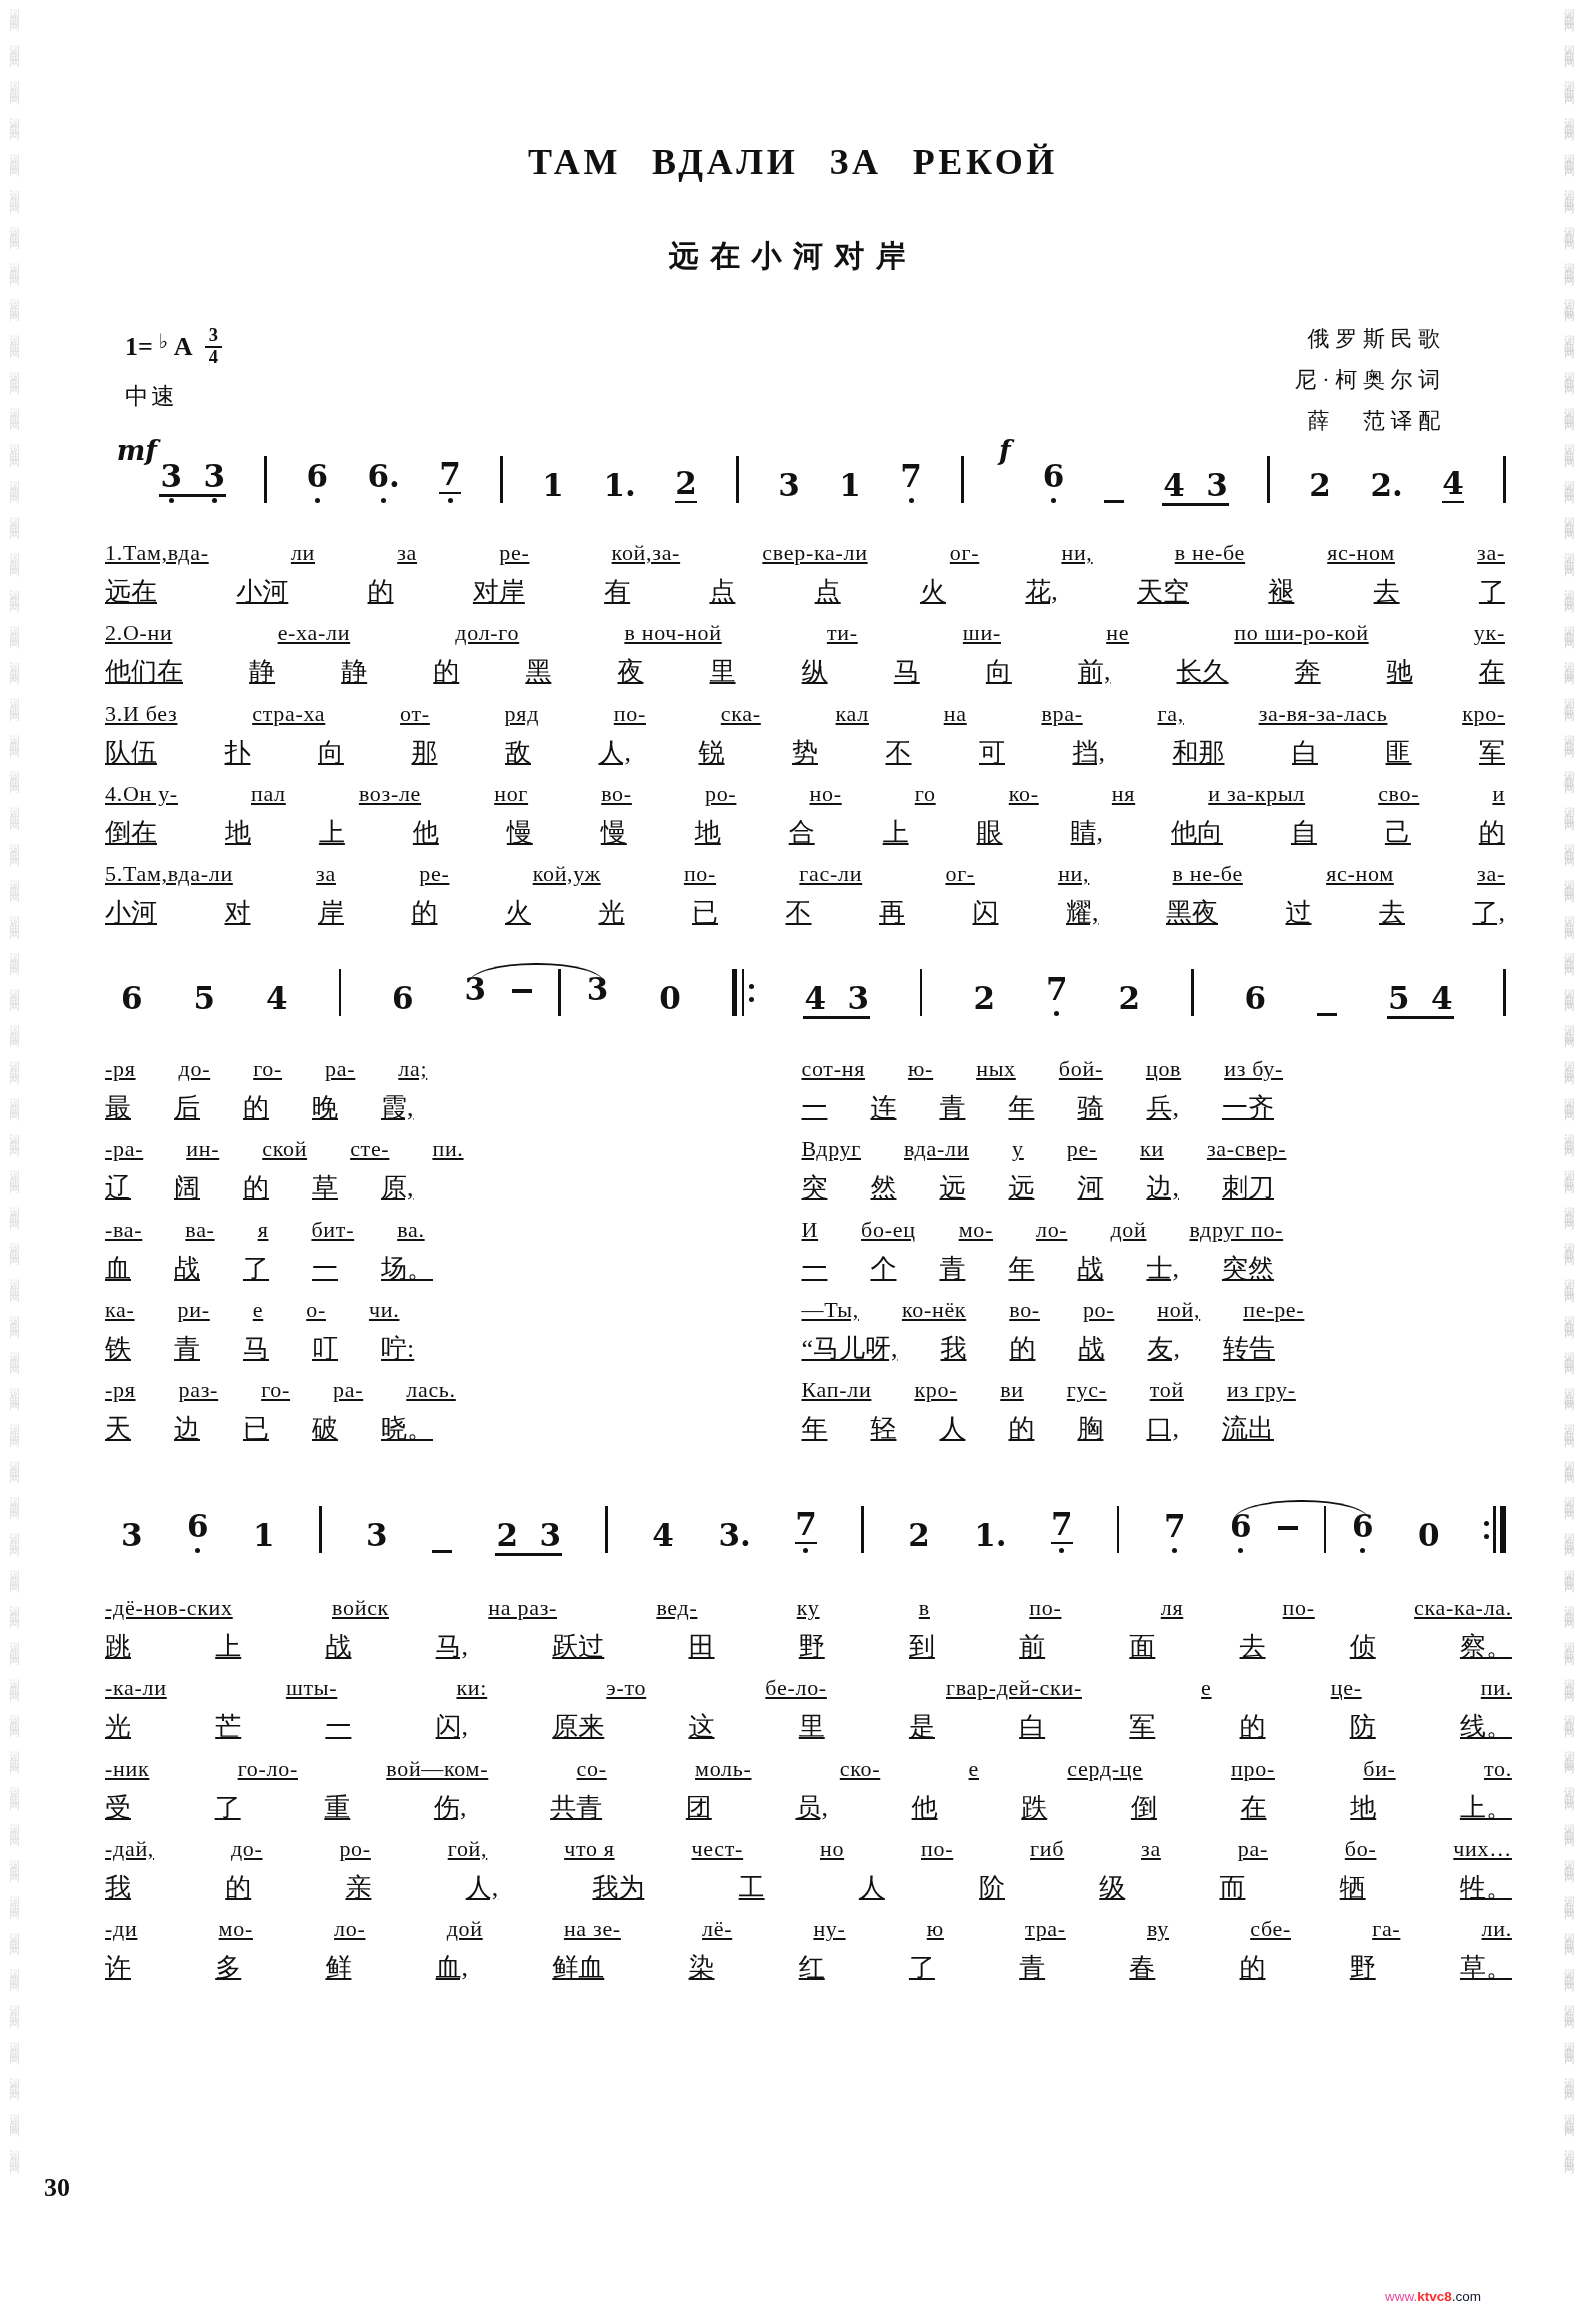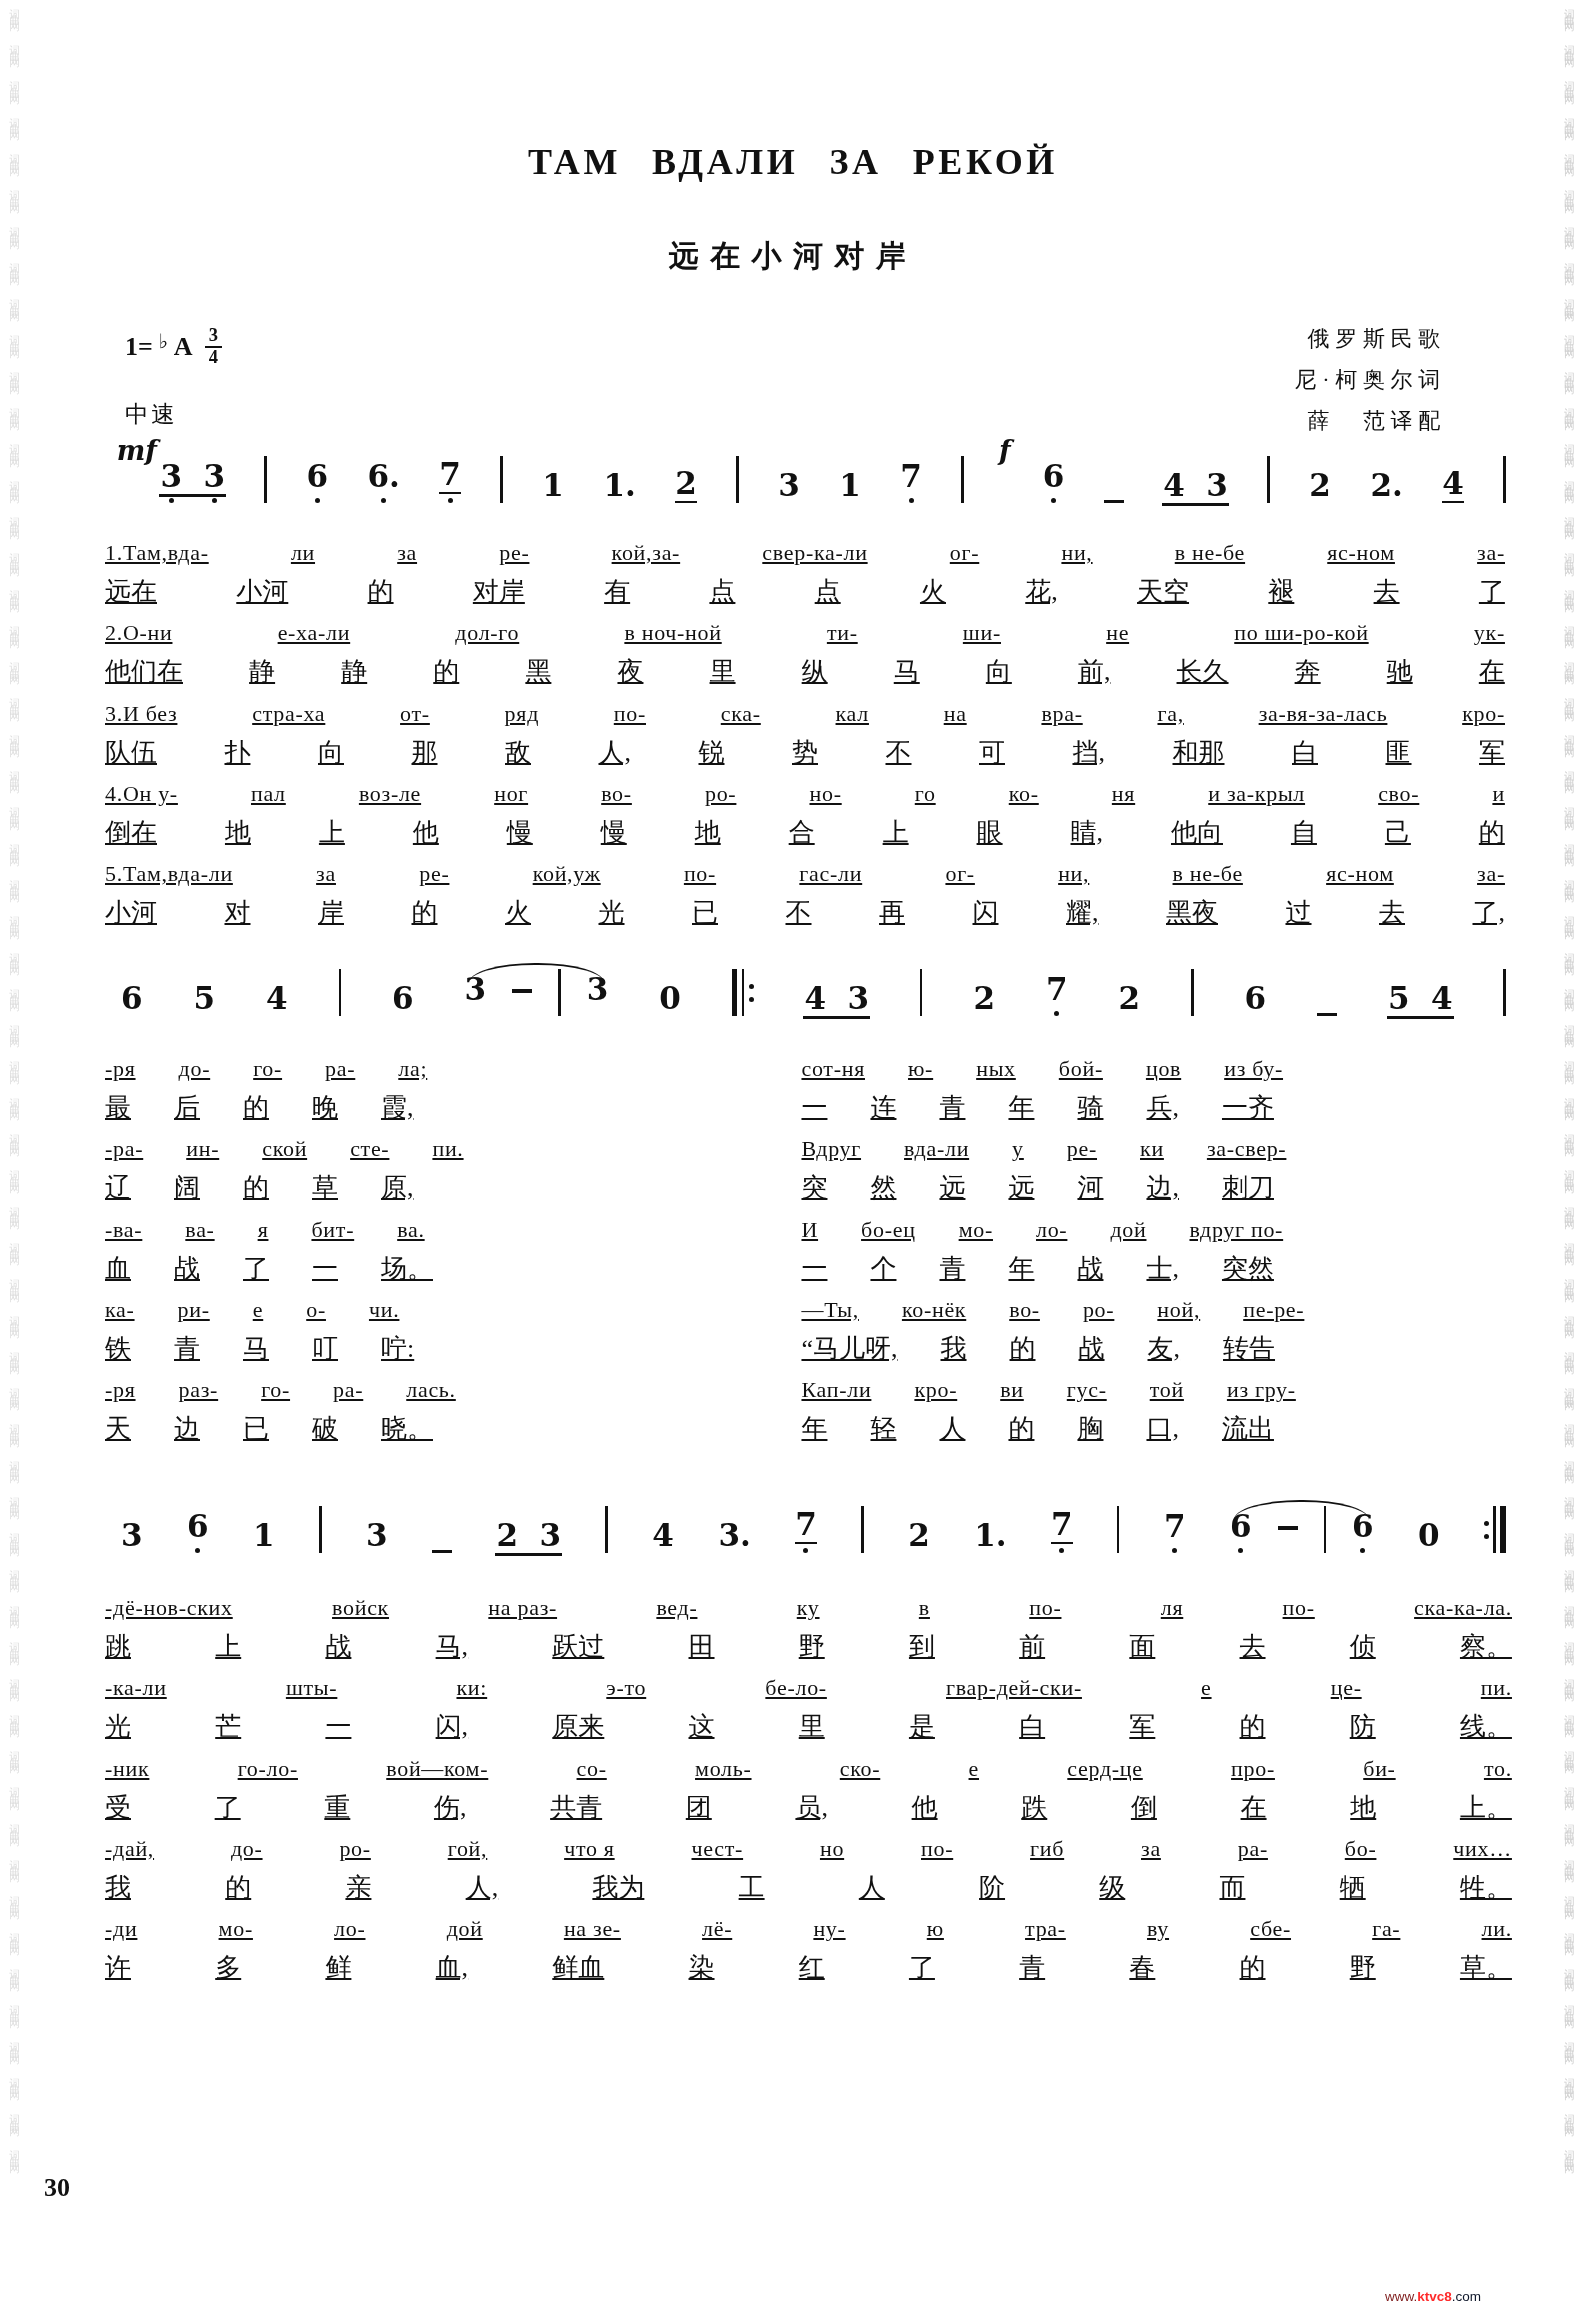--- a/index.html
+++ b/index.html
@@ -19,21 +19,21 @@
   .subtitle{position:absolute;top:236px;left:0;width:100%;text-align:center;
             font-size:30px;font-weight:600;letter-spacing:11.4px;}
   .credits{position:absolute;top:318px;right:140px;text-align:right;
            font-size:22px;line-height:41px;letter-spacing:5.7px;}
   .keyblock{position:absolute;top:326px;left:125px;}
   .keyline{font-size:26px;font-weight:700;display:flex;align-items:center;gap:5.7px;}
   .keyline .flat{font-size:20px;vertical-align:super;position:relative;top:-5.7px;}
   .frac{display:inline-flex;flex-direction:column;align-items:center;
         font-size:18.5px;font-weight:700;line-height:1.05;margin-left:7.1px;}
   .frac .n{border-bottom:2.1px solid #111;padding:0 3.6px 0.7px;}
-  .tempo{font-size:23.5px;margin-top:30px;letter-spacing:2.8px;}
+  .tempo{font-size:23.5px;margin-top:12px;letter-spacing:2.8px;}
 
   
   .melody{position:absolute;display:flex;justify-content:space-between;
           align-items:flex-end;}
   #m1{left:121px;top:459px;width:1385px;}
   #m2{left:121px;top:974px;width:1385px;}
   #m3{left:121px;top:1509px;width:1385px;}
   .note{display:flex;flex-direction:column;align-items:center;}
   .note .num{font-family:"DejaVu Serif",serif;font-weight:700;font-size:31px;
              line-height:31px;height:33px;}
@@ -69,21 +69,21 @@
   .half.l{width:42.5%;}
   .half.r{width:50.5%;margin-left:auto;}
 
   
   .footnote{position:absolute;left:91px;top:2046px;width:1412px;
             font-size:23.5px;line-height:41px;text-align:justify;text-indent:2em;
             letter-spacing:1.1px;}
   .pageno{position:absolute;left:44px;top:2173px;font-size:26px;font-weight:700;}
   .wm{position:absolute;right:105px;top:2289px;font-size:13.5px;
       font-family:"Liberation Sans","DejaVu Sans",sans-serif;}
-  .wm .p1{color:#7f1d1d;} .wm .p2{color:#ff2b2b;font-weight:700;} .wm .p3{color:#0f172a;}
+  .wm .p1{color:#ec4899;} .wm .p2{color:#ff2b2b;font-weight:700;} .wm .p3{color:#0f172a;}
 </style>
 </head>
 <body>
 
 <div class="sheet">
   <div class="edge-wm left" id="wm-left">词曲网　词曲网　词曲网　词曲网　词曲网　词曲网　词曲网　词曲网　词曲网　词曲网　词曲网　词曲网　词曲网　词曲网　词曲网　词曲网　词曲网　词曲网　词曲网　词曲网　词曲网　词曲网　词曲网　词曲网　词曲网　词曲网　词曲网　词曲网　词曲网　词曲网　词曲网　词曲网　词曲网　词曲网　词曲网　词曲网　词曲网　词曲网　词曲网　词曲网　词曲网　词曲网　词曲网　词曲网　词曲网　词曲网　词曲网　词曲网　词曲网　词曲网　词曲网　词曲网　词曲网　词曲网　词曲网　词曲网　词曲网　词曲网　词曲网　词曲网　</div>
   <div class="edge-wm right" id="wm-right">词曲网　词曲网　词曲网　词曲网　词曲网　词曲网　词曲网　词曲网　词曲网　词曲网　词曲网　词曲网　词曲网　词曲网　词曲网　词曲网　词曲网　词曲网　词曲网　词曲网　词曲网　词曲网　词曲网　词曲网　词曲网　词曲网　词曲网　词曲网　词曲网　词曲网　词曲网　词曲网　词曲网　词曲网　词曲网　词曲网　词曲网　词曲网　词曲网　词曲网　词曲网　词曲网　词曲网　词曲网　词曲网　词曲网　词曲网　词曲网　词曲网　词曲网　词曲网　词曲网　词曲网　词曲网　词曲网　词曲网　词曲网　词曲网　词曲网　词曲网　</div>
 
   <div class="title">ТАМ  ВДАЛИ  ЗА  РЕКОЙ</div>
   <div class="subtitle">远在小河对岸</div>

